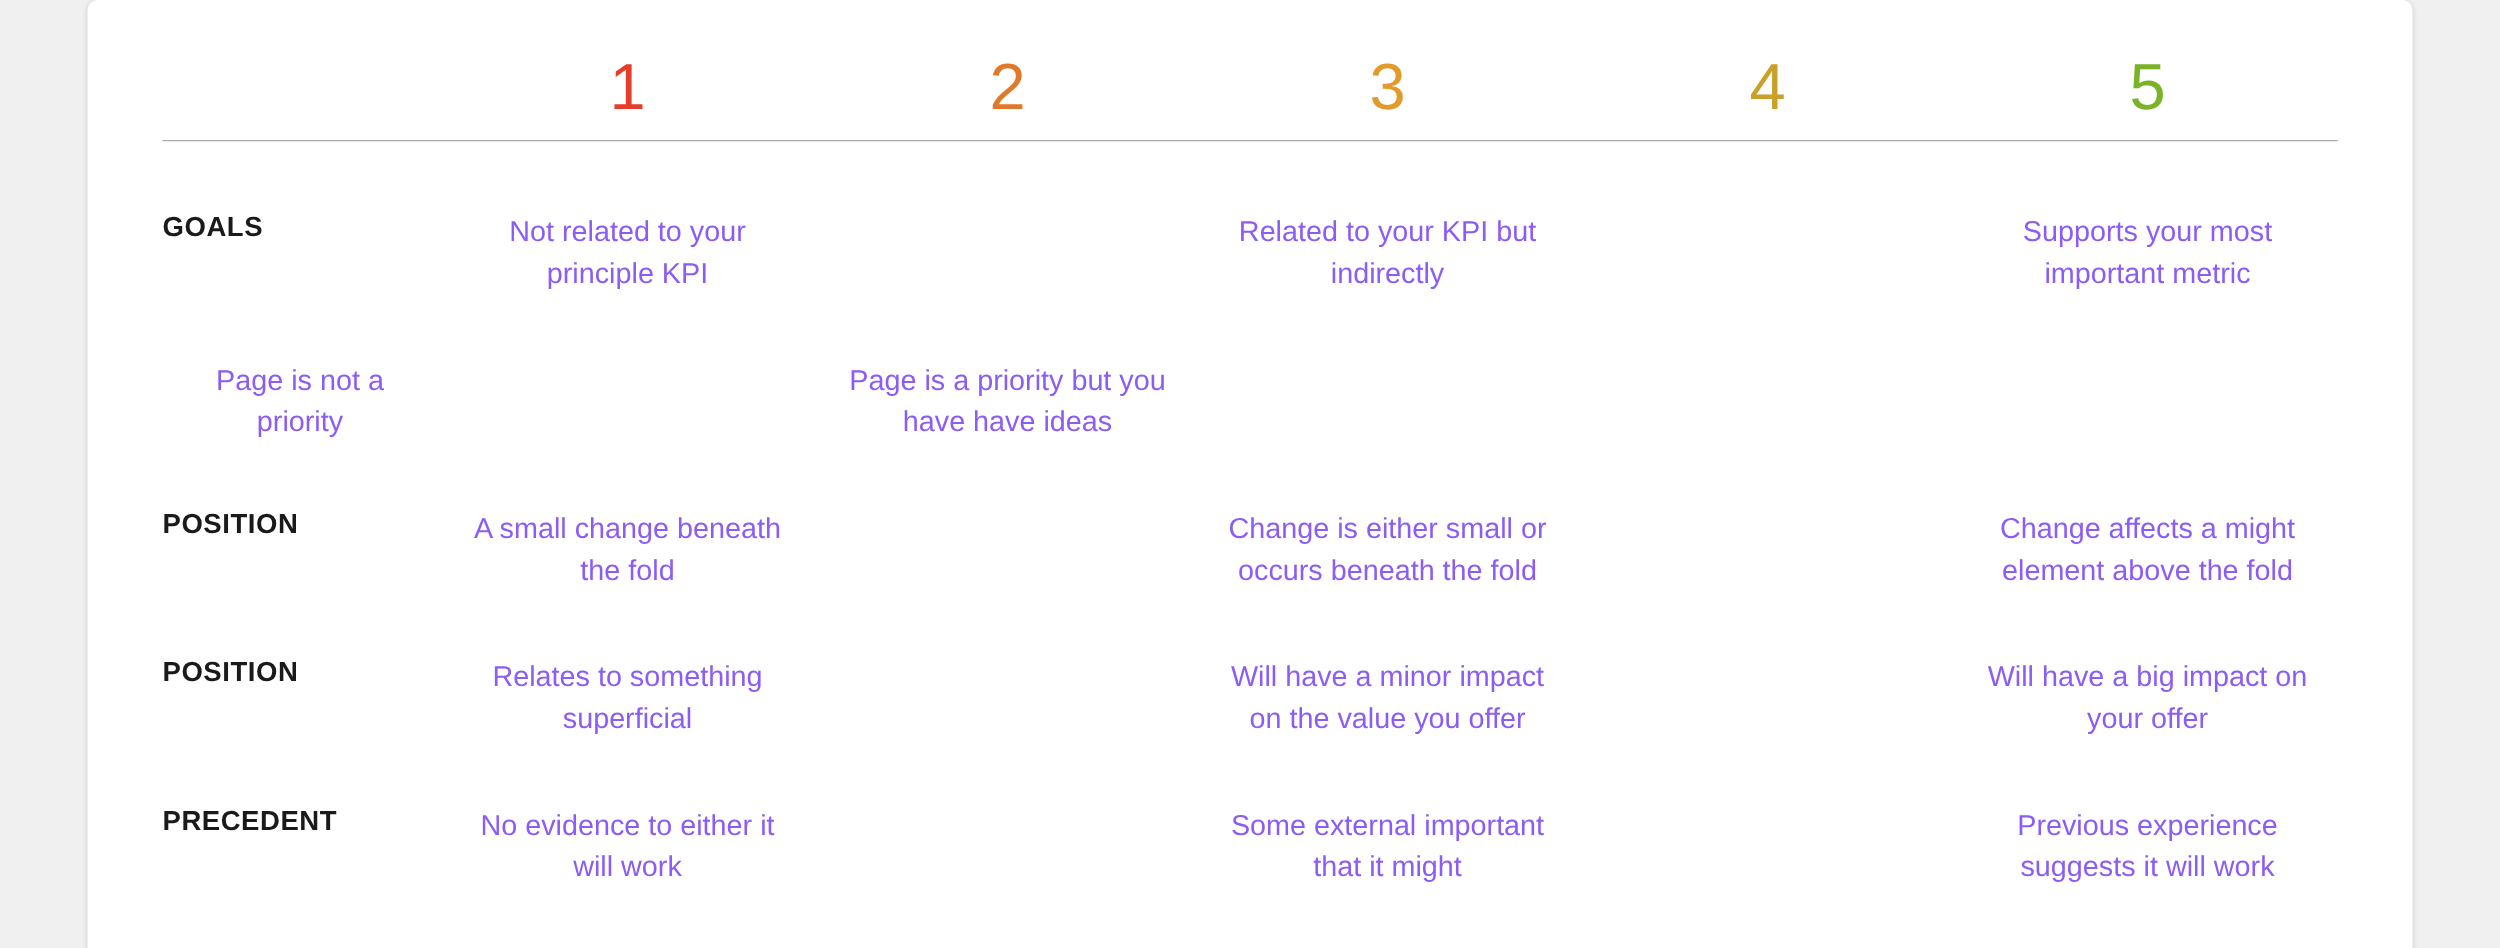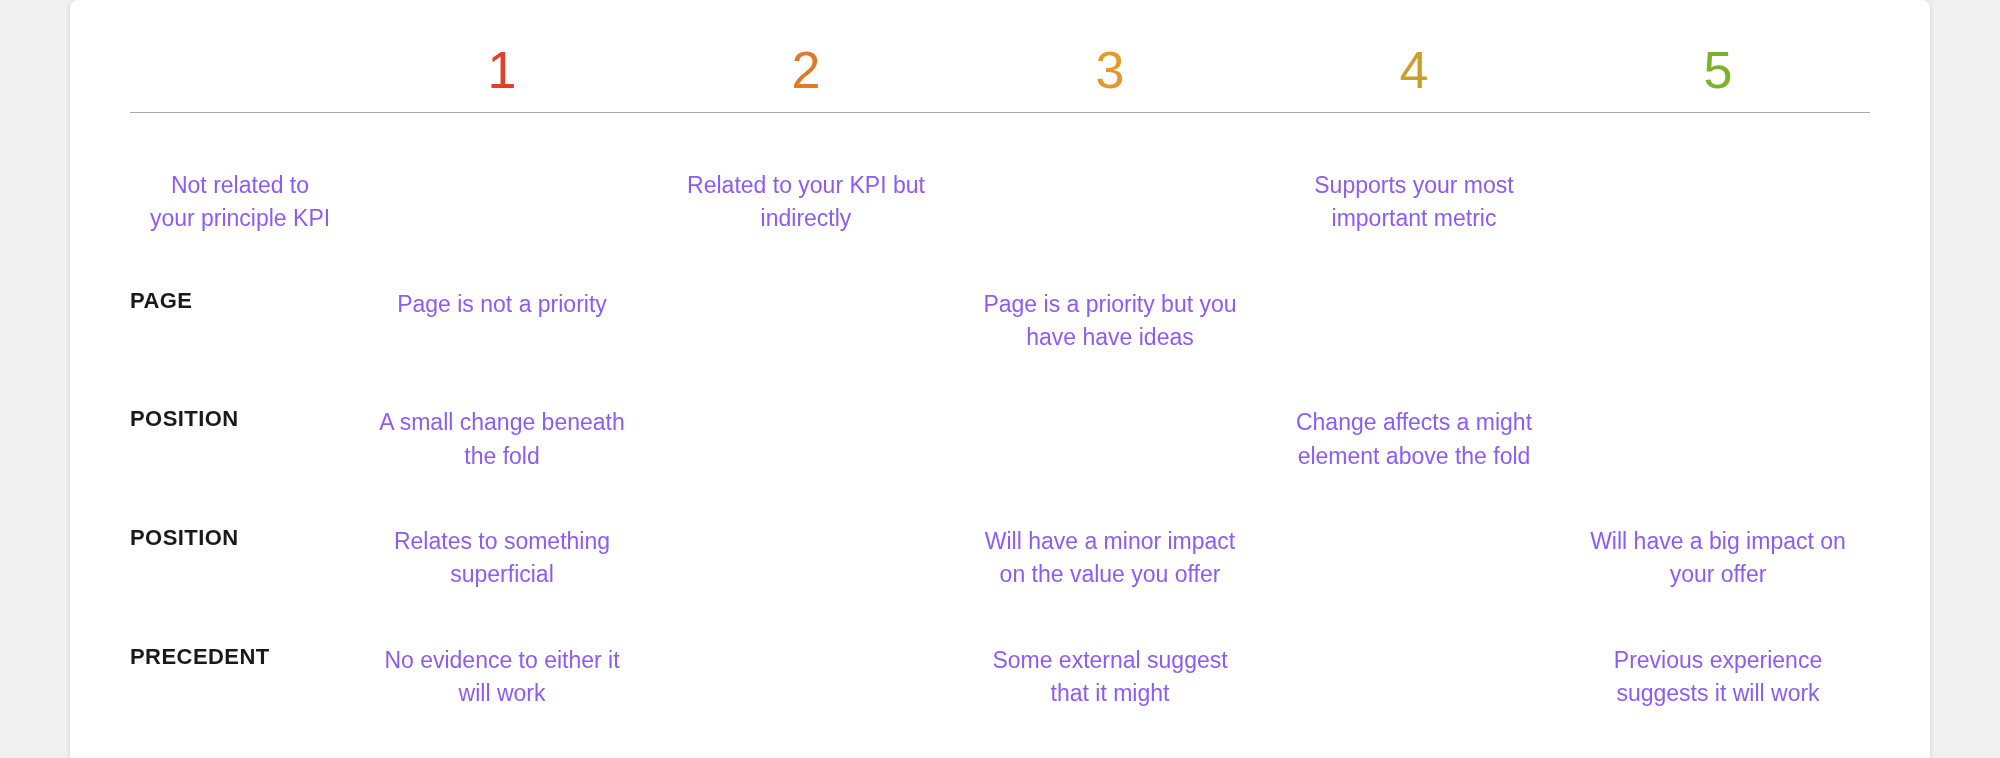--- a/index.html
+++ b/index.html
@@ -91,50 +91,51 @@
       <div class="col-num n2">2</div>
       <div class="col-num n3">3</div>
       <div class="col-num n4">4</div>
       <div class="col-num n5">5</div>
     </div>
 
   <hr class="divider">
 
   <div id="table-body">
       <div class="data-row">
+        <div class="row-label">GOALS</div>
         <div class="cell">Not related to your principle KPI</div>
         <div class="cell empty"></div>
         <div class="cell">Related to your KPI but indirectly</div>
         <div class="cell empty"></div>
         <div class="cell">Supports your most important metric</div>
       </div>
       <div class="data-row">
-        <div class="row-label">PAGE</div>
         <div class="cell">Page is not a priority</div>
         <div class="cell empty"></div>
         <div class="cell">Page is a priority but you have have ideas</div>
         <div class="cell empty"></div>
       </div>
       <div class="data-row">
         <div class="row-label">POSITION</div>
         <div class="cell">A small change beneath the fold</div>
         <div class="cell empty"></div>
+        <div class="cell">Change is either small or occurs beneath the fold</div>
         <div class="cell empty"></div>
         <div class="cell">Change affects a might element above the fold</div>
       </div>
       <div class="data-row">
         <div class="row-label">POSITION</div>
         <div class="cell">Relates to something superficial</div>
         <div class="cell empty"></div>
         <div class="cell">Will have a minor impact on the value you offer</div>
         <div class="cell empty"></div>
         <div class="cell">Will have a big impact on your offer</div>
       </div>
       <div class="data-row">
         <div class="row-label">PRECEDENT</div>
         <div class="cell">No evidence to either it will work</div>
         <div class="cell empty"></div>
-        <div class="cell">Some external suggest that it might</div>
+        <div class="cell">Some external important that it might</div>
         <div class="cell empty"></div>
         <div class="cell">Previous experience suggests it will work</div>
       </div>
     </div>
 </div>
 
 </body></html>

